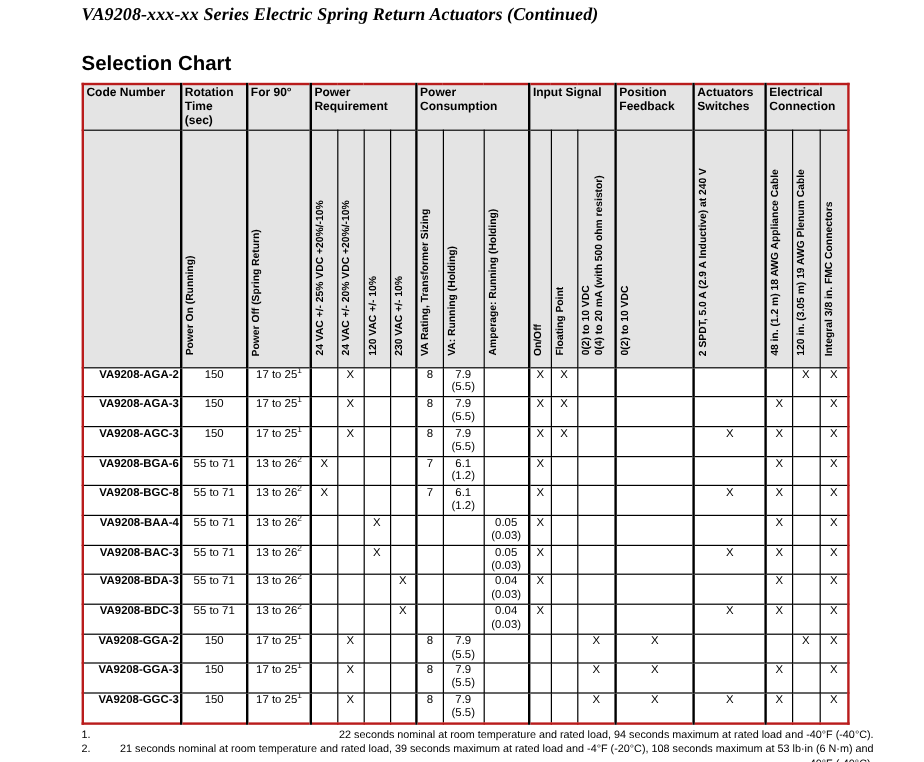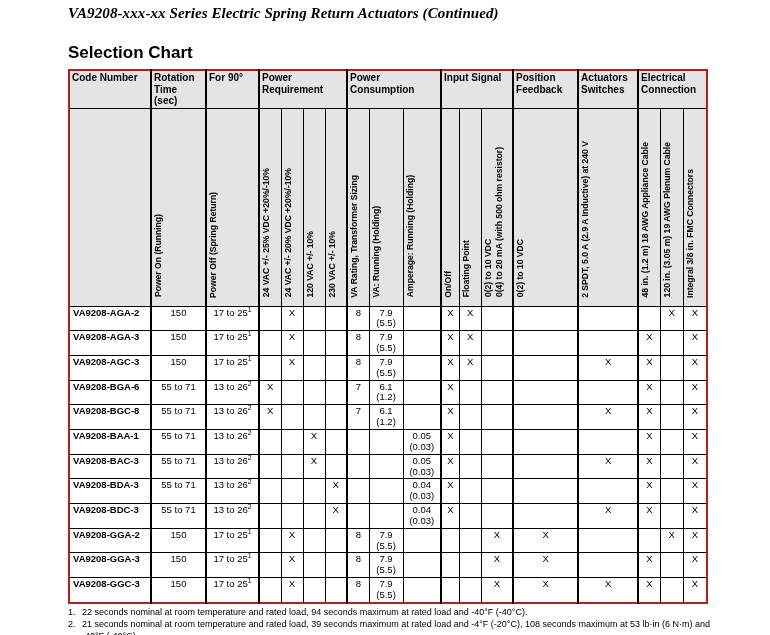--- a/index.html
+++ b/index.html
@@ -39,29 +39,29 @@
     white-space:pre-line;display:inline-block;max-height:184px;
   }
   .vhead-b{border-bottom:2px solid #000;}
   .group-l{border-left:2px solid #000 !important;}
   tbody td{
     font-size:9.5px;text-align:center;vertical-align:top;
     height:22.7px;padding:1px 1px 0 1px;line-height:1.15;
     white-space:pre-line;background:#fff;
   }
   tbody td.code-cell{
-    font-weight:bold;text-align:left;padding-left:3px;white-space:nowrap;
+    font-weight:bold;text-align:right;padding-left:3px;white-space:nowrap;
   }
   sup{font-size:7px;line-height:0;}
   .footnotes{margin-top:3px;width:660px;}
   .footnote{
     font-size:9px;line-height:1.3;display:flex;margin:0 0 1px 0;
   }
   .fn-num{width:14px;flex:0 0 14px;}
-  .fn-text{flex:1;}
+  .fn-text{flex:1;text-align:right;}
 </style>
 </head>
 <body>
 
 <div class="page">
   <h1 class="doc-title">VA9208-xxx-xx Series Electric Spring Return Actuators (Continued)</h1>
   <h2 class="section-heading">Selection Chart</h2>
 
   <table class="sel">
     <colgroup>
@@ -218,21 +218,21 @@
           <td class=" group-l">X</td>
           <td class=""></td>
           <td class=""></td>
           <td class=" group-l"></td>
           <td class=" group-l">X</td>
           <td class=" group-l">X</td>
           <td class=""></td>
           <td class="">X</td>
         </tr>
         <tr>
-          <td class="code-cell">VA9208-BAA-1</td>
+          <td class="code-cell">VA9208-BAA-4</td>
           <td class=" group-l">55 to 71</td>
           <td class=" group-l">13 to 26<sup>2</sup></td>
           <td class=" group-l"></td>
           <td class=""></td>
           <td class="">X</td>
           <td class=""></td>
           <td class=" group-l"></td>
           <td class=""></td>
           <td class="">0.05
 (0.03)</td>

